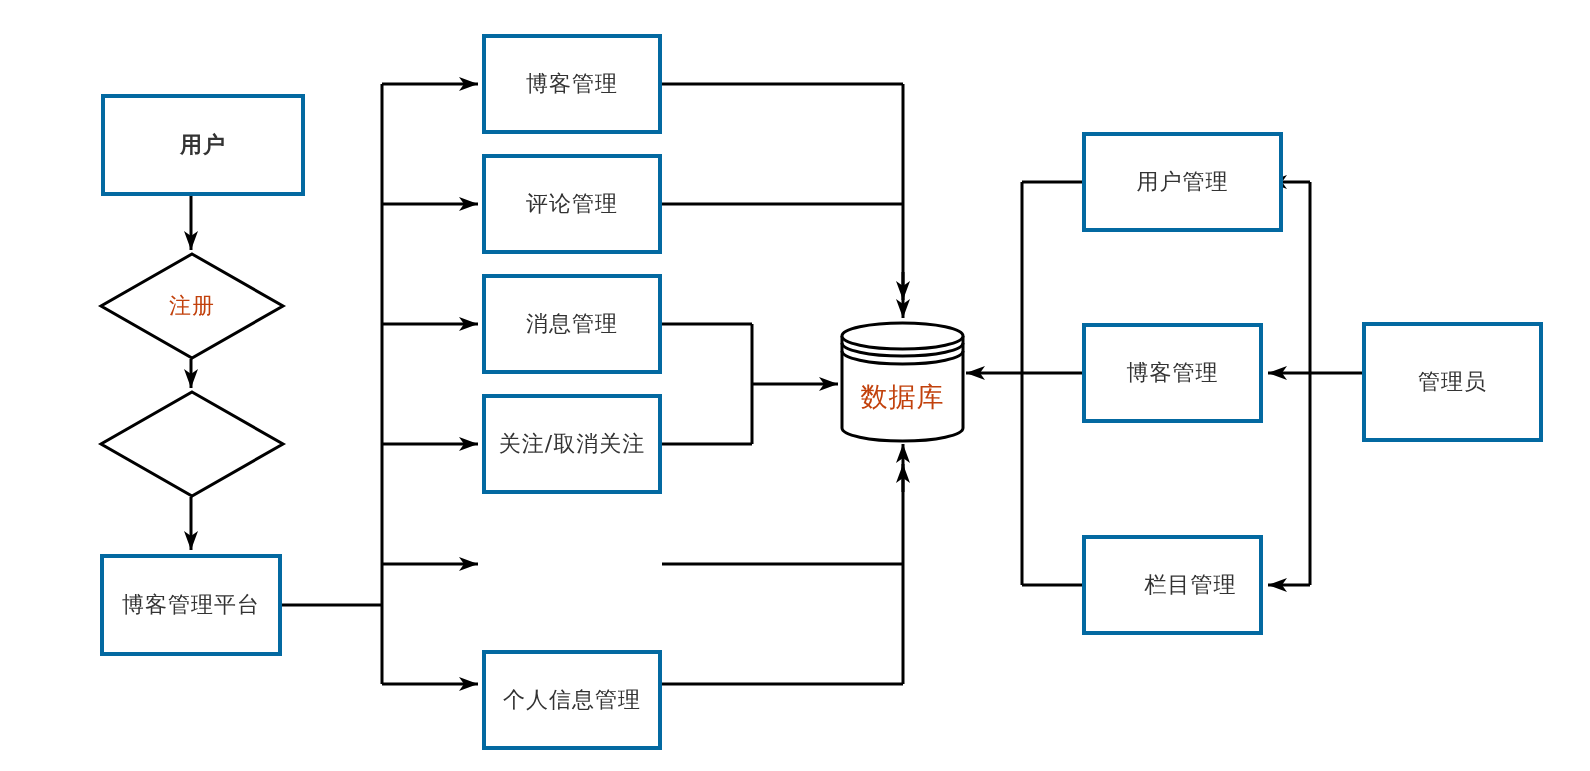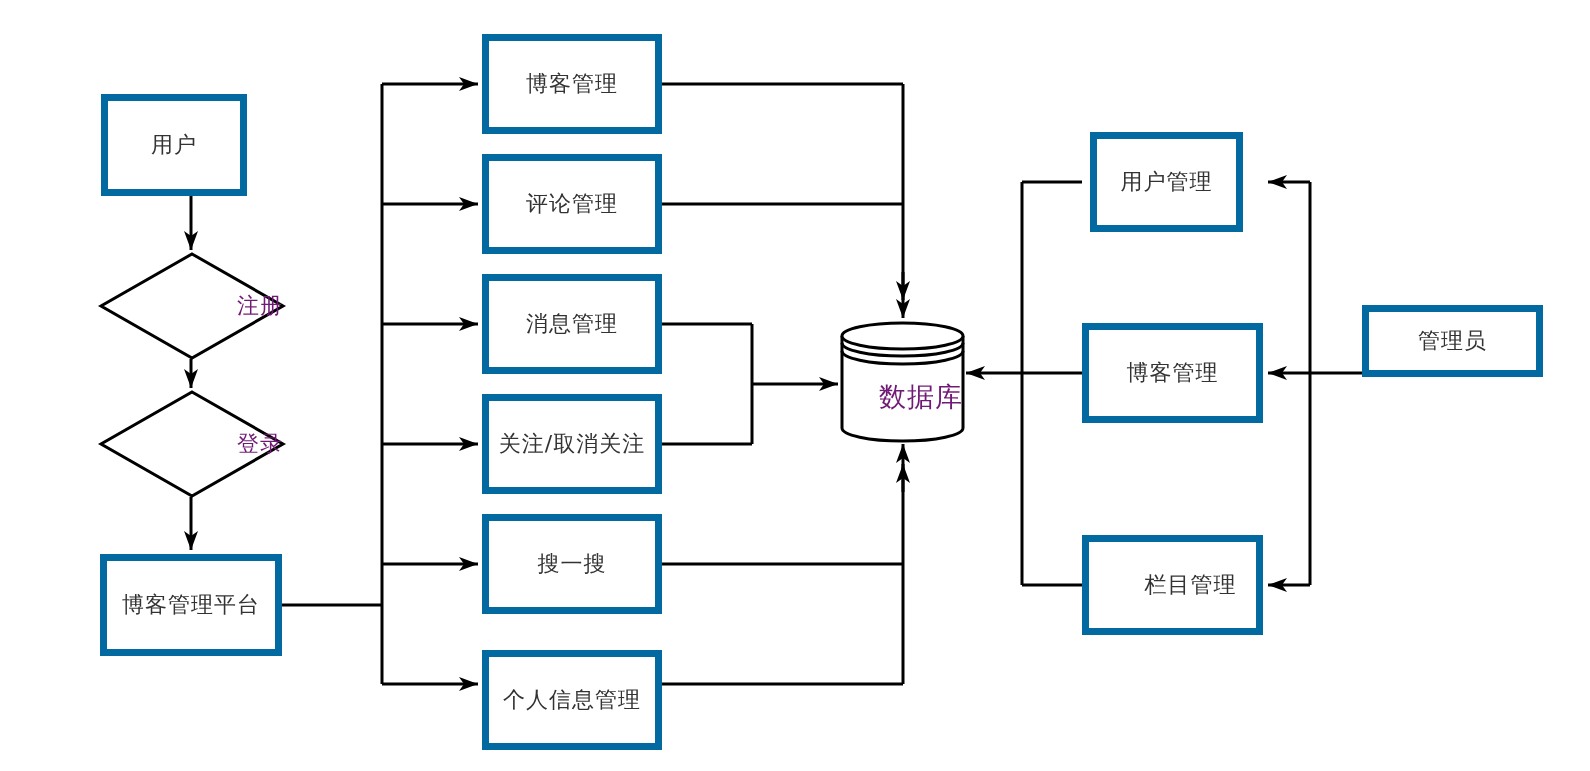--- a/index.html
+++ b/index.html
@@ -11,30 +11,30 @@
     overflow:hidden;
   }
   .edges{position:absolute;left:0;top:0;z-index:1;}
   .edges path, .edges polygon, .edges ellipse{
     stroke:#000000;stroke-width:3;fill:none;
   }
   .edges .shape{fill:#ffffff;}
   .edges .head{fill:#000000;stroke:none;}
   .node{
     position:absolute;z-index:2;box-sizing:border-box;
-    border:7px solid #0369a1;background:#ffffff;
+    border:4px solid #0369a1;background:#ffffff;
     display:flex;align-items:center;justify-content:center;
     font-size:22px;color:#333333;letter-spacing:1px;
     white-space:nowrap;
   }
   .ghost{
     position:absolute;z-index:3;box-sizing:border-box;
     background:transparent;border:none;
-    display:flex;align-items:center;justify-content:flex-end;
-    font-size:22px;color:#701a75;letter-spacing:1px;
+    display:flex;align-items:center;justify-content:center;
+    font-size:22px;color:#c2410c;letter-spacing:1px;
     white-space:nowrap;
   }
   .db-label{font-size:27px;}
 </style>
 </head>
 <body>
 
 <div class="canvas">
 
   <svg class="edges" width="1590" height="771" viewBox="0 0 1590 771">
@@ -84,66 +84,60 @@
 
     <polygon class="shape" points="192,254 283,306 192,358 101,306"></polygon>
     <polygon class="shape" points="192,392 283,444 192,496 101,444"></polygon>
 
     <path class="shape" d="M842,336 L842,428 A60.5,13 0 0 0 963,428 L963,336"></path>
     <ellipse class="shape" cx="902.5" cy="336" rx="60.5" ry="13"></ellipse>
     <path d="M842,343 A60.5,13 0 0 0 963,343"></path>
     <path d="M842,351 A60.5,13 0 0 0 963,351"></path>
   </svg>
 
-  <div class="node" style="left:101px;top:94px;width:146px;height:102px;">
+  <div class="node" style="left:101px;top:94px;width:204px;height:102px;font-weight:bold;">
     <span>用户</span>
   </div>
 
   <div class="ghost" style="left:101px;top:254px;width:182px;height:104px;">
     <span>注册</span>
   </div>
 
-  <div class="ghost" style="left:101px;top:392px;width:182px;height:104px;">
-    <span>登录</span>
-  </div>
 
   <div class="node" style="left:100px;top:554px;width:182px;height:102px;align-items:center;">
     <span>博客管理平台</span>
   </div>
 
   <div class="node" style="left:482px;top:34px;width:180px;height:100px;">
     <span>博客管理</span>
   </div>
   <div class="node" style="left:482px;top:154px;width:180px;height:100px;text-align:center;">
     <span>评论管理</span>
   </div>
   <div class="node" style="left:482px;top:274px;width:180px;height:100px;">
     <span>消息管理</span>
   </div>
   <div class="node" style="left:482px;top:394px;width:180px;height:100px;">
     <span>关注/取消关注</span>
   </div>
-  <div class="node" style="left:482px;top:514px;width:180px;height:100px;">
-    <span>搜一搜</span>
-  </div>
   <div class="node" style="left:482px;top:634px;width:180px;height:100px;margin-top:16px;">
     <span>个人信息管理</span>
   </div>
 
   <div class="ghost db-label" style="left:842px;top:362px;width:121px;height:70px;">
     <span>数据库</span>
   </div>
 
-  <div class="node" style="left:1082px;top:132px;width:153px;height:100px;margin-left:8px;">
+  <div class="node" style="left:1082px;top:132px;width:201px;height:100px;">
     <span>用户管理</span>
   </div>
   <div class="node" style="left:1082px;top:323px;width:181px;height:100px;">
     <span>博客管理</span>
   </div>
   <div class="node" style="left:1082px;top:535px;width:181px;height:100px;padding-left:36px;">
     <span>栏目管理</span>
   </div>
 
-  <div class="node" style="left:1362px;top:305px;width:181px;height:72px;justify-content:center;">
+  <div class="node" style="left:1362px;top:322px;width:181px;height:120px;justify-content:center;">
     <span>管理员</span>
   </div>
 
 </div>
 
 </body></html>

